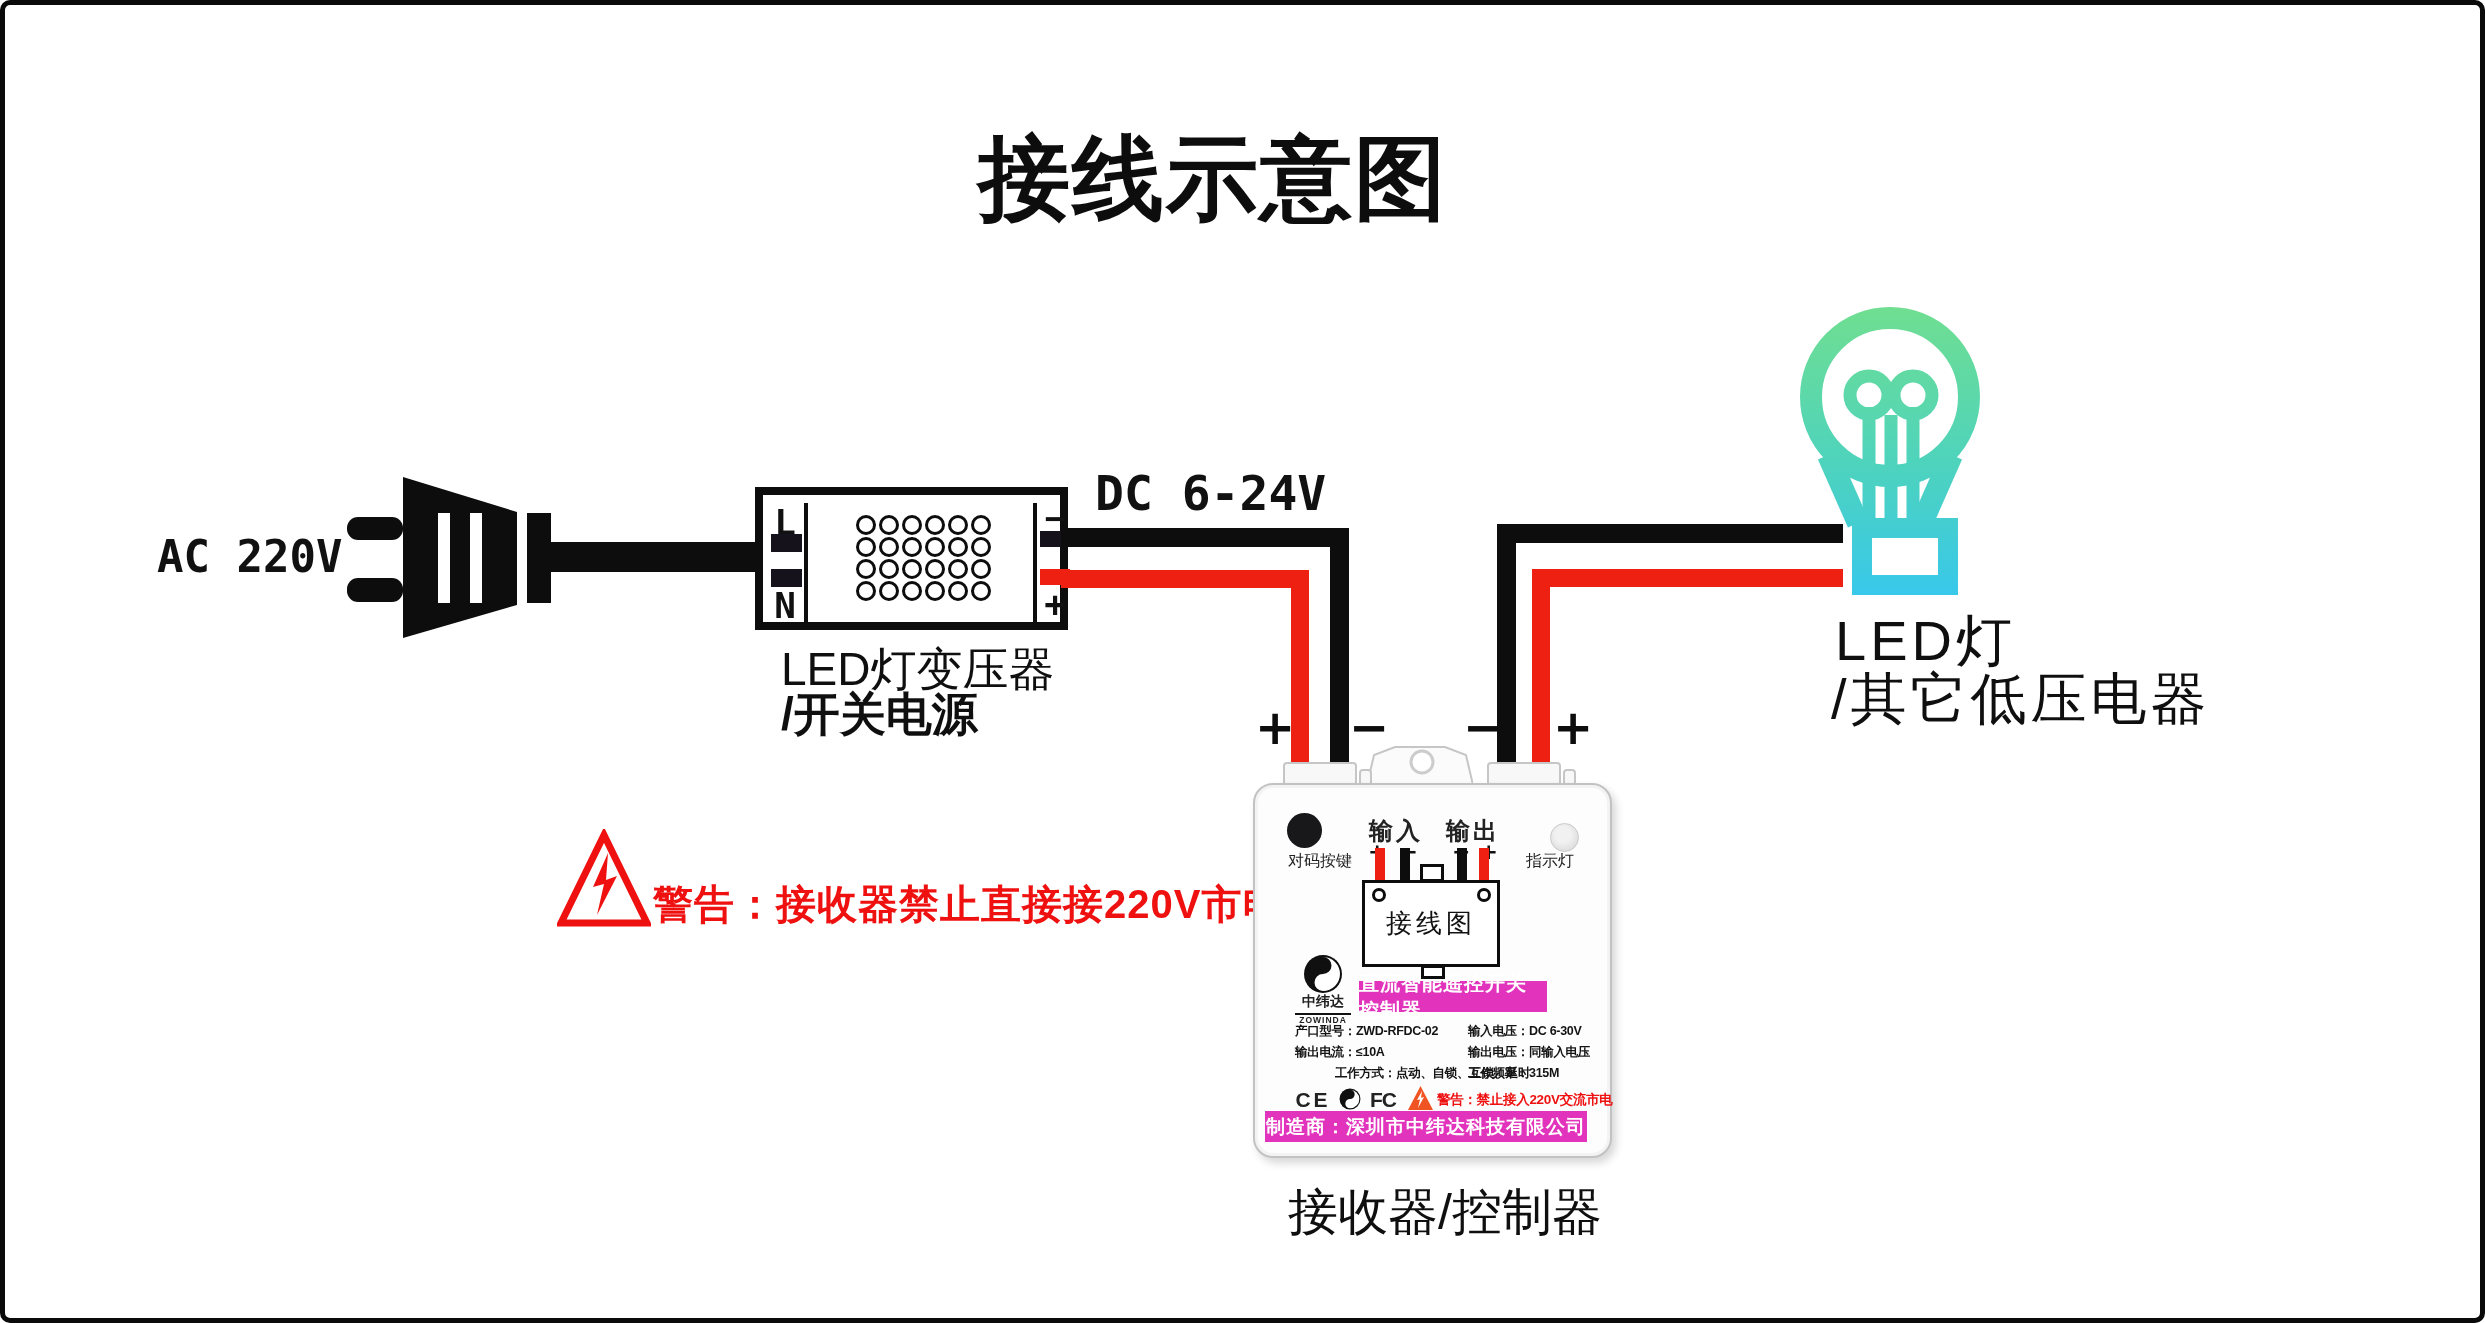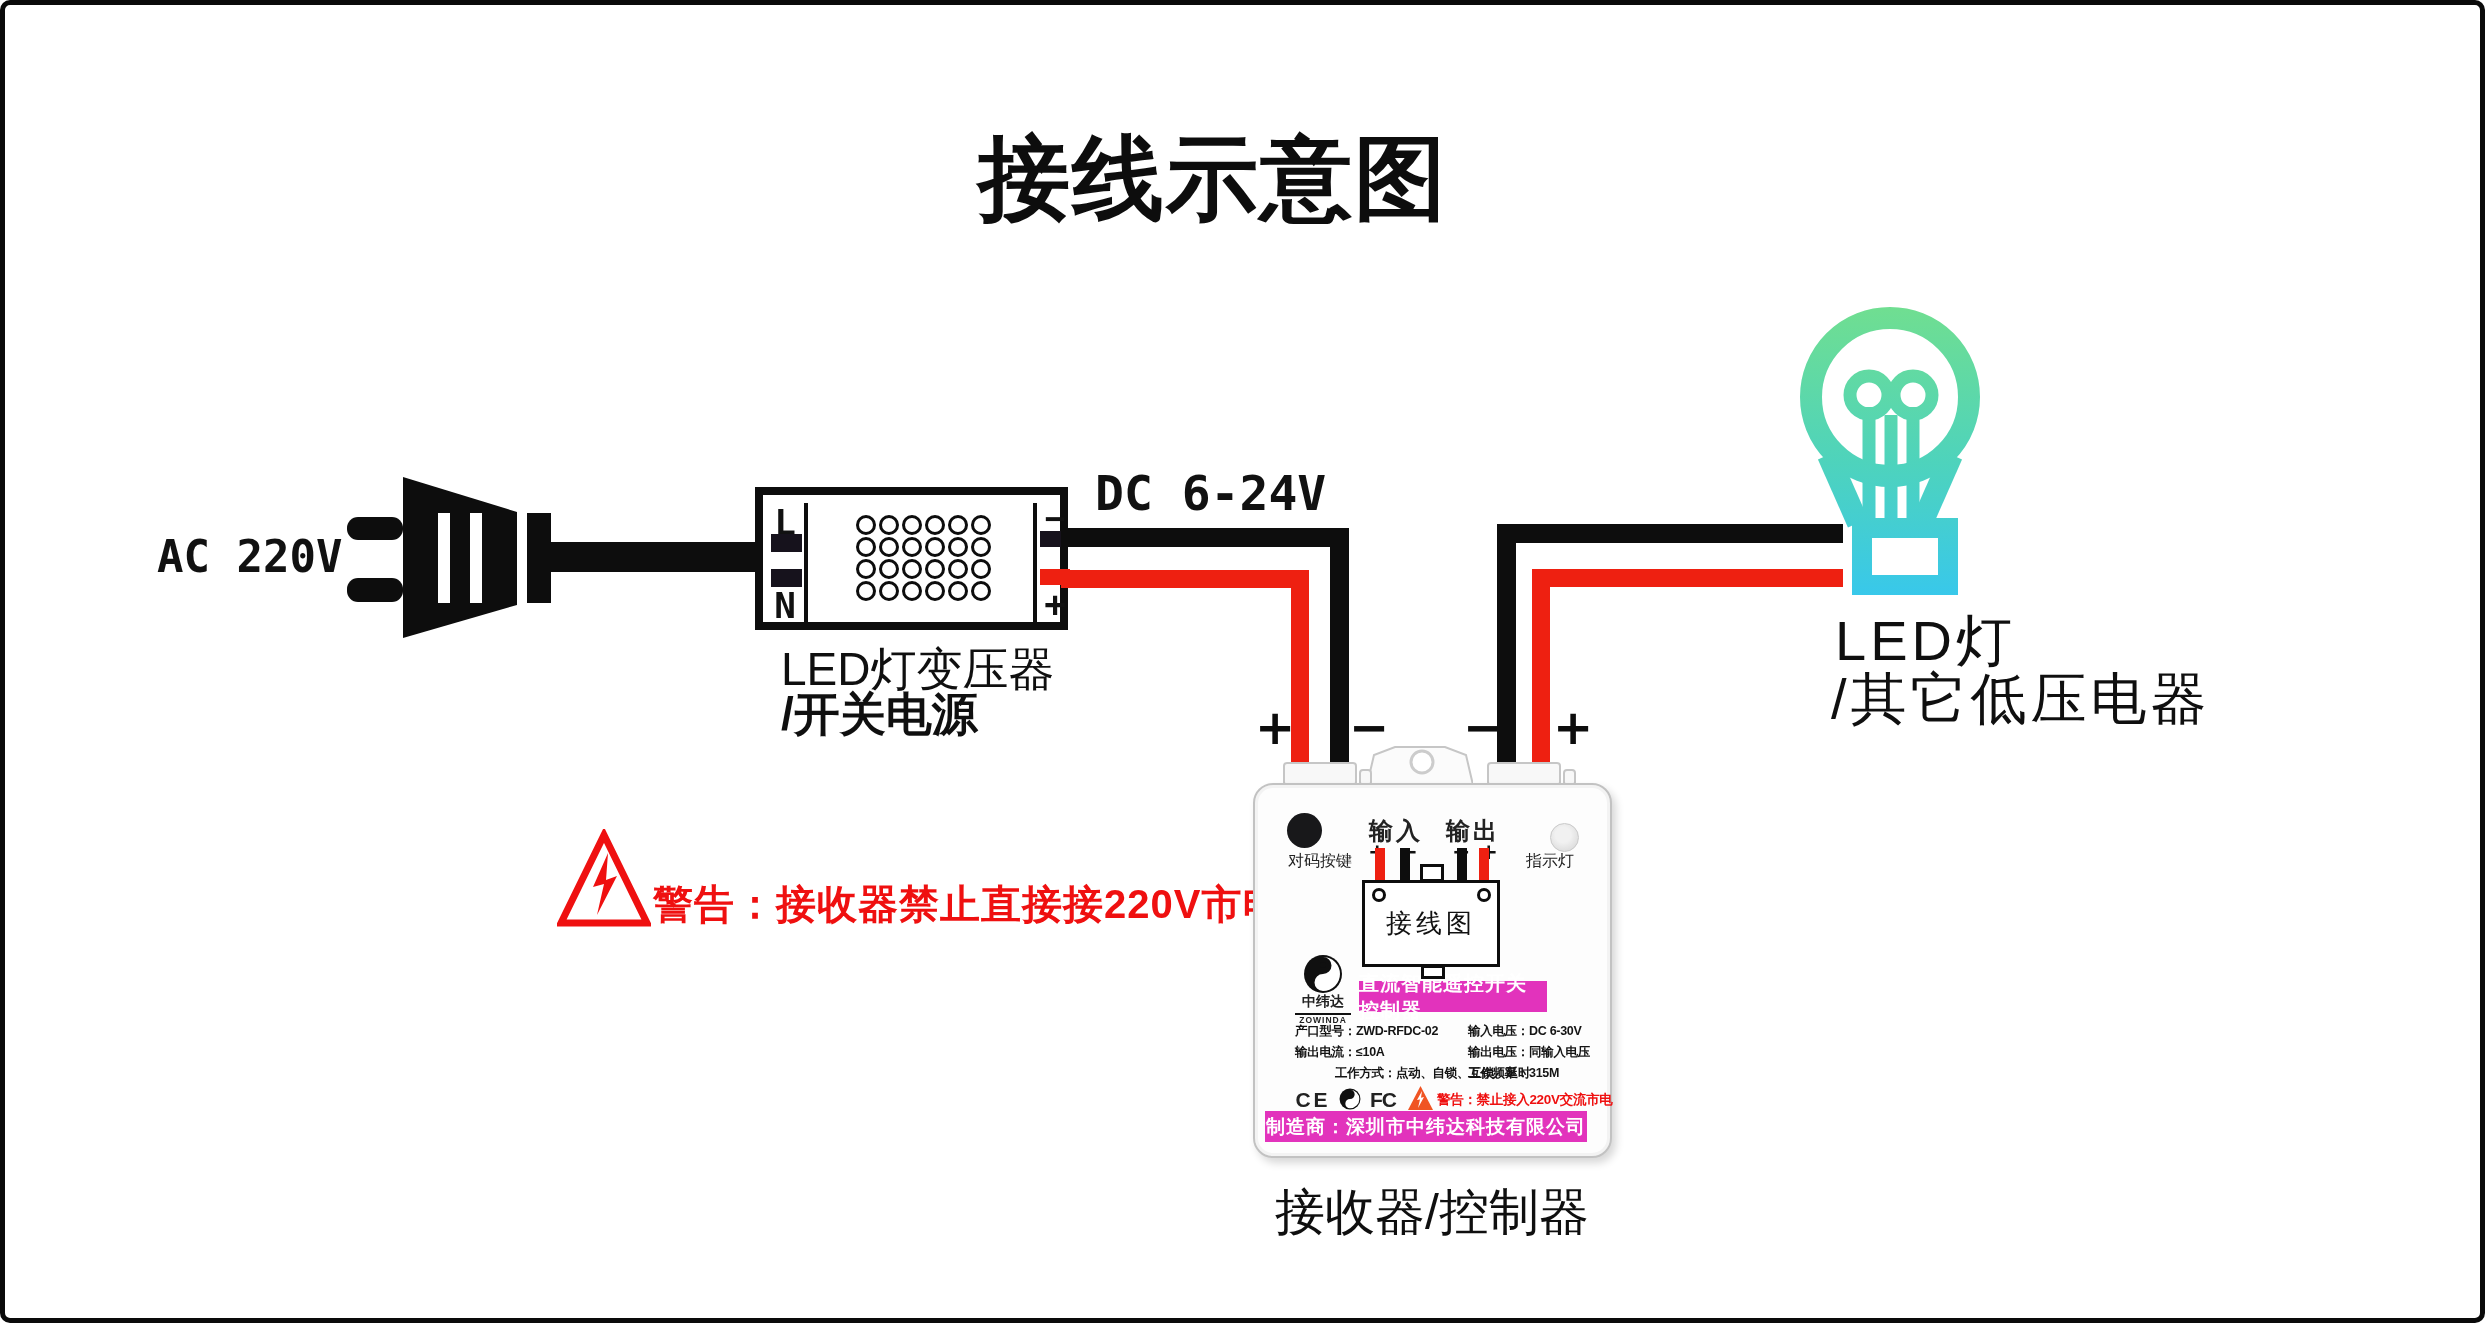--- a/index.html
+++ b/index.html
@@ -41,21 +41,21 @@
     font-size:26px;letter-spacing:4px;z-index:5;}
   .notch{position:absolute;background:#fff;border:3px solid #0d0d0d;box-sizing:border-box;z-index:4;}
   .pinhole{position:absolute;width:14px;height:14px;border:3px solid #0d0d0d;border-radius:50%;box-sizing:border-box;z-index:6;}
   
   .caption-lg{position:absolute;font-size:46px;line-height:1.0;white-space:nowrap;color:#0f0f0f;}
   .caption-xl{position:absolute;font-size:56px;line-height:1.0;letter-spacing:4px;white-space:nowrap;color:#0f0f0f;}
   #page-title{position:absolute;left:973px;top:112px;width:460px;text-align:left;
     font-size:92px;font-weight:600;letter-spacing:2px;margin:0;color:#0d0d0d;white-space:nowrap;}
   #warning-text{position:absolute;left:648px;top:872px;font-size:40px;font-weight:700;
     color:#ef1010;letter-spacing:1px;white-space:nowrap;}
-  #receiver-caption{position:absolute;left:1270px;top:1174px;width:340px;
+  #receiver-caption{position:absolute;left:1270px;top:1174px;width:340px;text-align:center;
     font-size:50px;white-space:nowrap;color:#0f0f0f;}
 </style>
 </head>
 <body>
 
 <div id="canvas">
 
   <h1 id="page-title">接线示意图</h1>
 
   <div class="abs mono" style="left:152px;top:526px;font-size:44px;">AC 220V</div>

